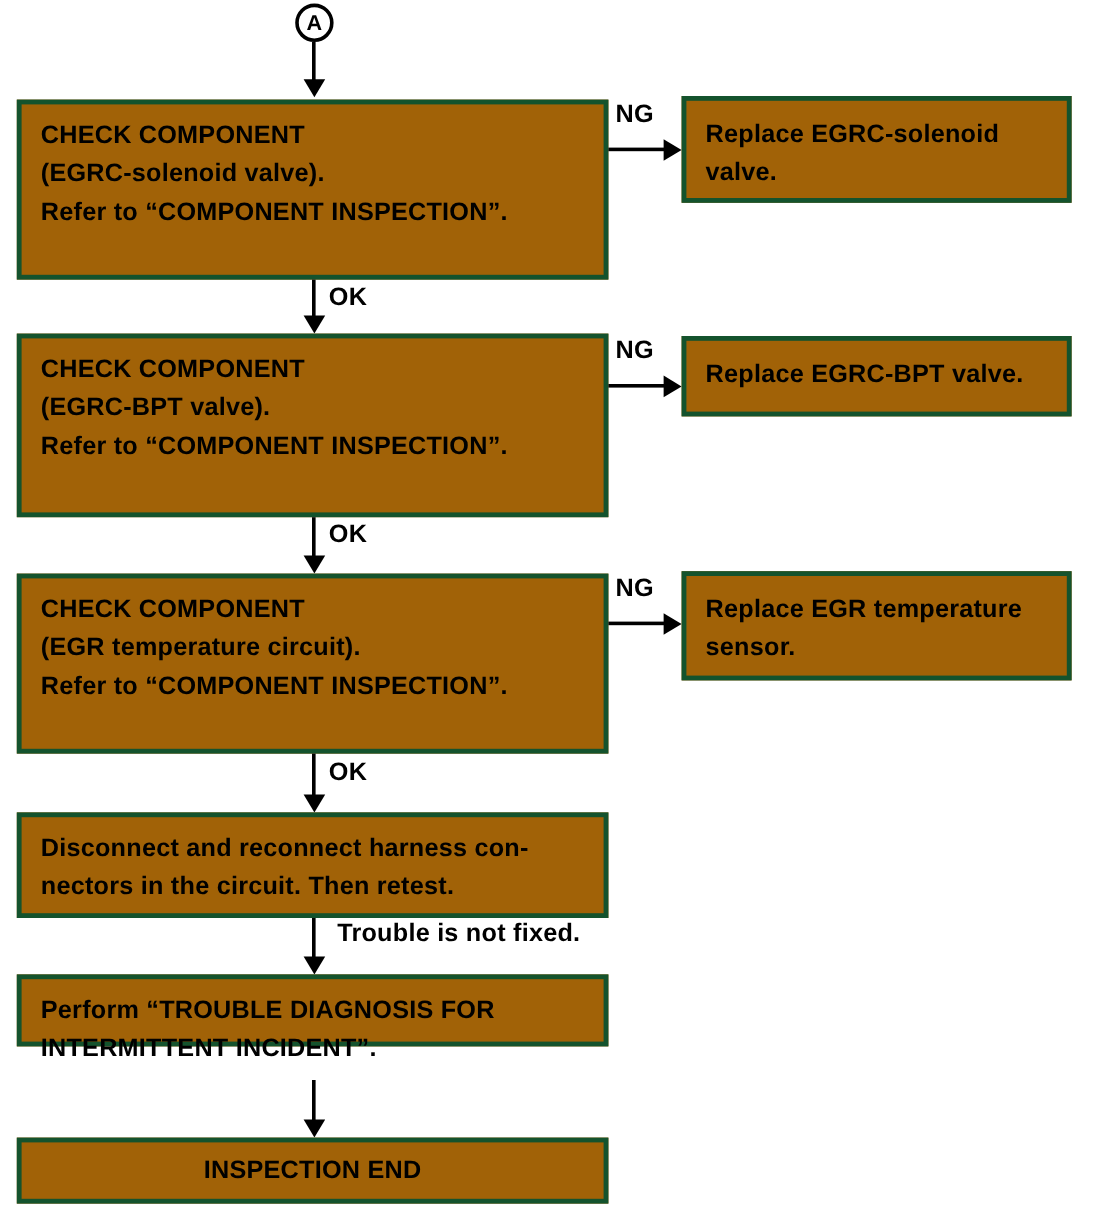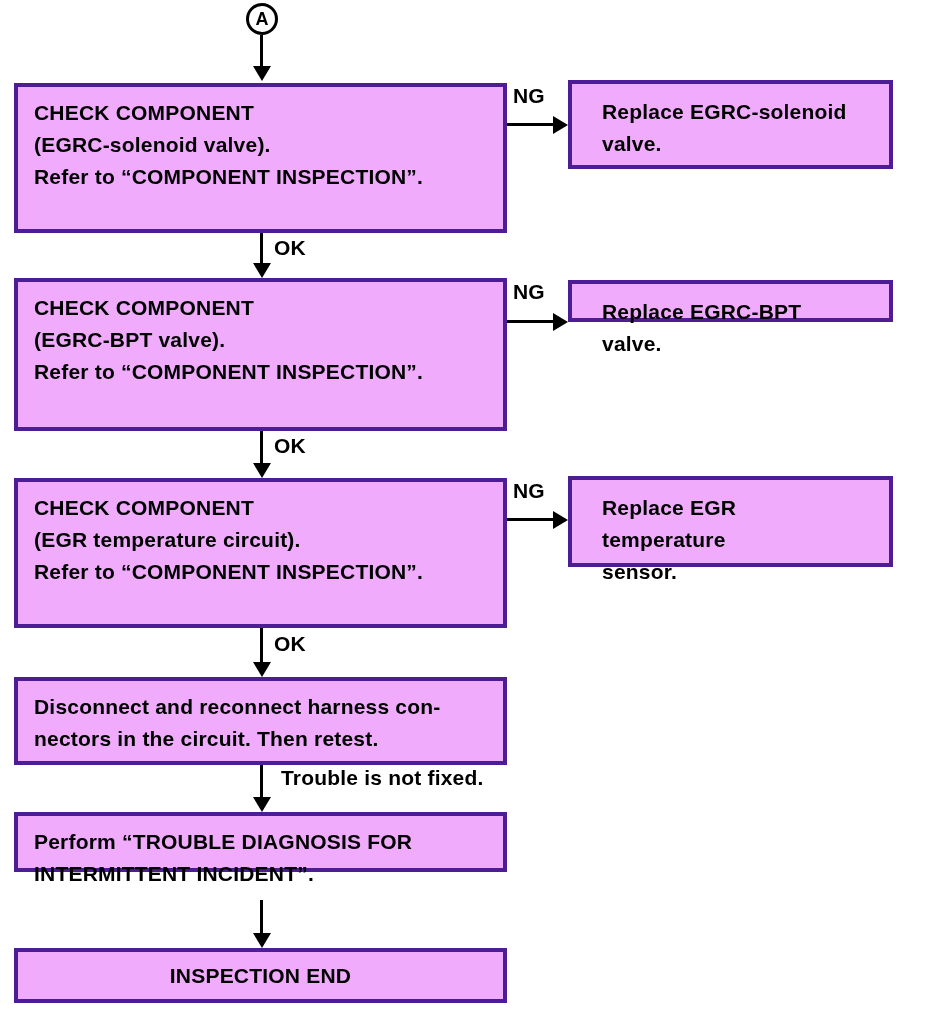--- a/index.html
+++ b/index.html
@@ -13,29 +13,29 @@
     height: 1014px;
     background: #ffffff;
     font-family: "Liberation Sans", sans-serif;
     font-weight: 700;
     color: #000000;
     overflow: hidden;
   }
   .box {
     position: absolute;
     box-sizing: border-box;
-    border: 4px solid #4c1d95;
-    background: #f0abfc;
+    border: 4px solid #14532d;
+    background: #a16207;
     font-size: 21px;
     line-height: 32px;
     padding: 10px 16px;
     letter-spacing: 0.2px;
   }
   .rbox {
-    padding: 12px 30px;
+    padding: 12px 16px;
   }
   .center-text {
     text-align: left;
     display: flex;
     align-items: center;
     justify-content: center;
     padding: 0;
   }
   .lbl {
     position: absolute;
@@ -128,21 +128,21 @@
   <div class="box" style="left:14px; top:278px; width:493px; height:153px;">
     <div>CHECK COMPONENT</div>
     <div>(EGRC-BPT valve).</div>
     <div>Refer to “COMPONENT INSPECTION”.</div>
   </div>
   <div class="lbl" style="left:513px; top:280px;">NG</div>
   <div class="harrow" style="left:507px; top:313px; width:61px;">
     <div class="shaft" style="width:48px;"></div>
     <div class="head"></div>
   </div>
-  <div class="box rbox" style="left:568px; top:280px; width:325px; height:42px;">
+  <div class="box rbox" style="left:568px; top:280px; width:325px; height:67px;">
     <div>Replace EGRC-BPT valve.</div>
   </div>
   <div class="varrow" style="left:253px; top:431px; height:47px;">
     <div class="shaft" style="height:35px;"></div>
     <div class="head"></div>
   </div>
   <div class="lbl" style="left:274px; top:434px;">OK</div>
 
   <div class="box" style="left:14px; top:478px; width:493px; height:150px;">
     <div>CHECK COMPONENT</div>

